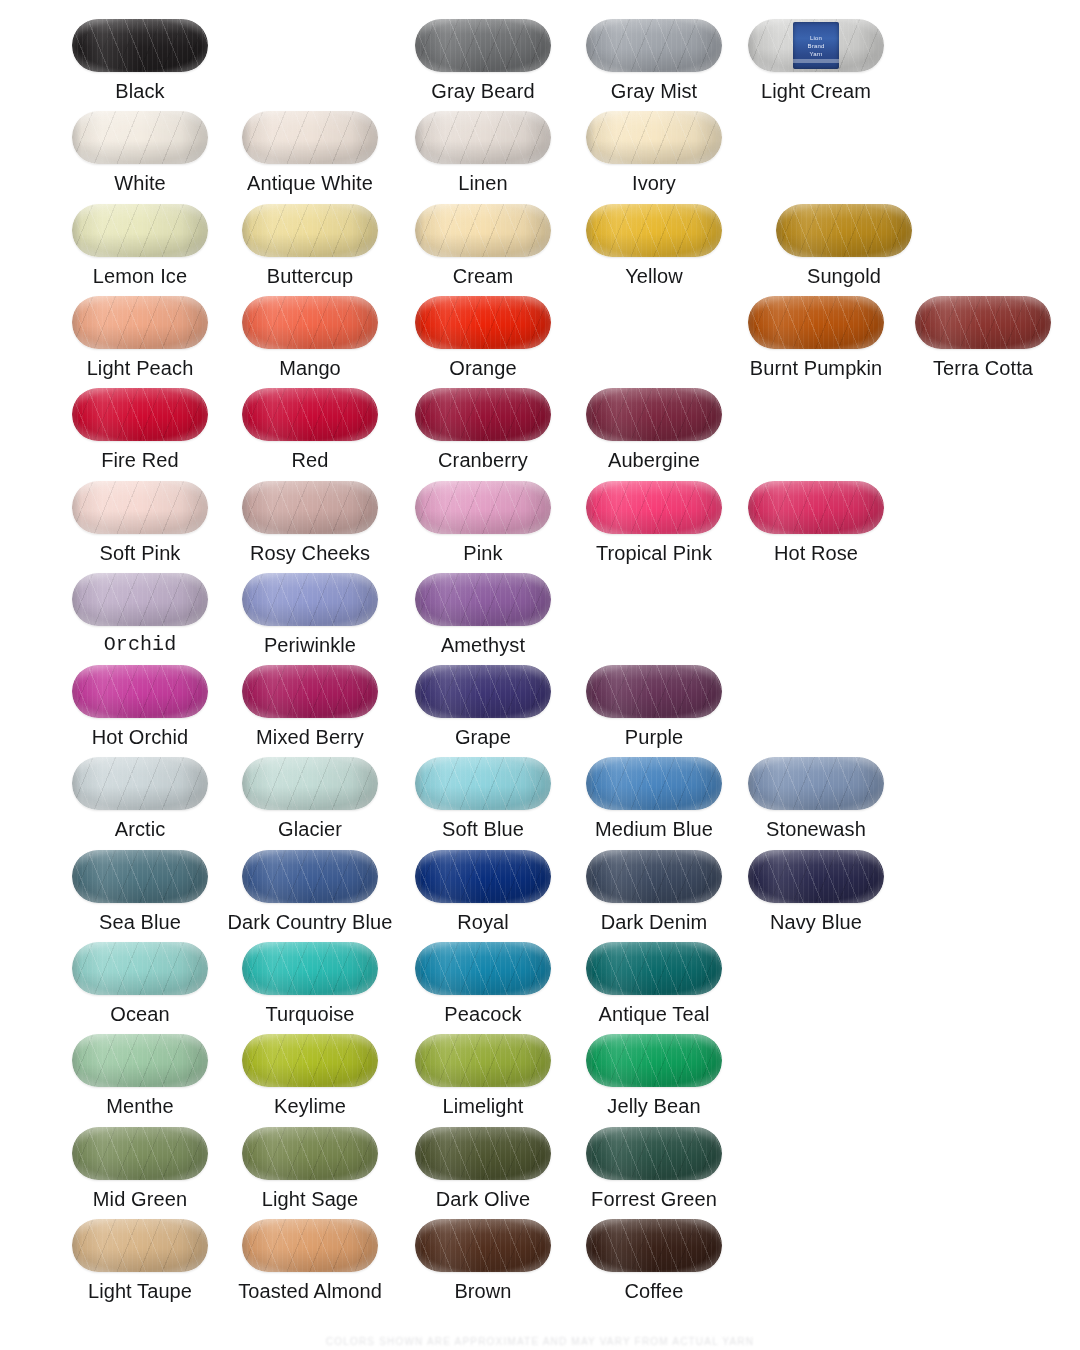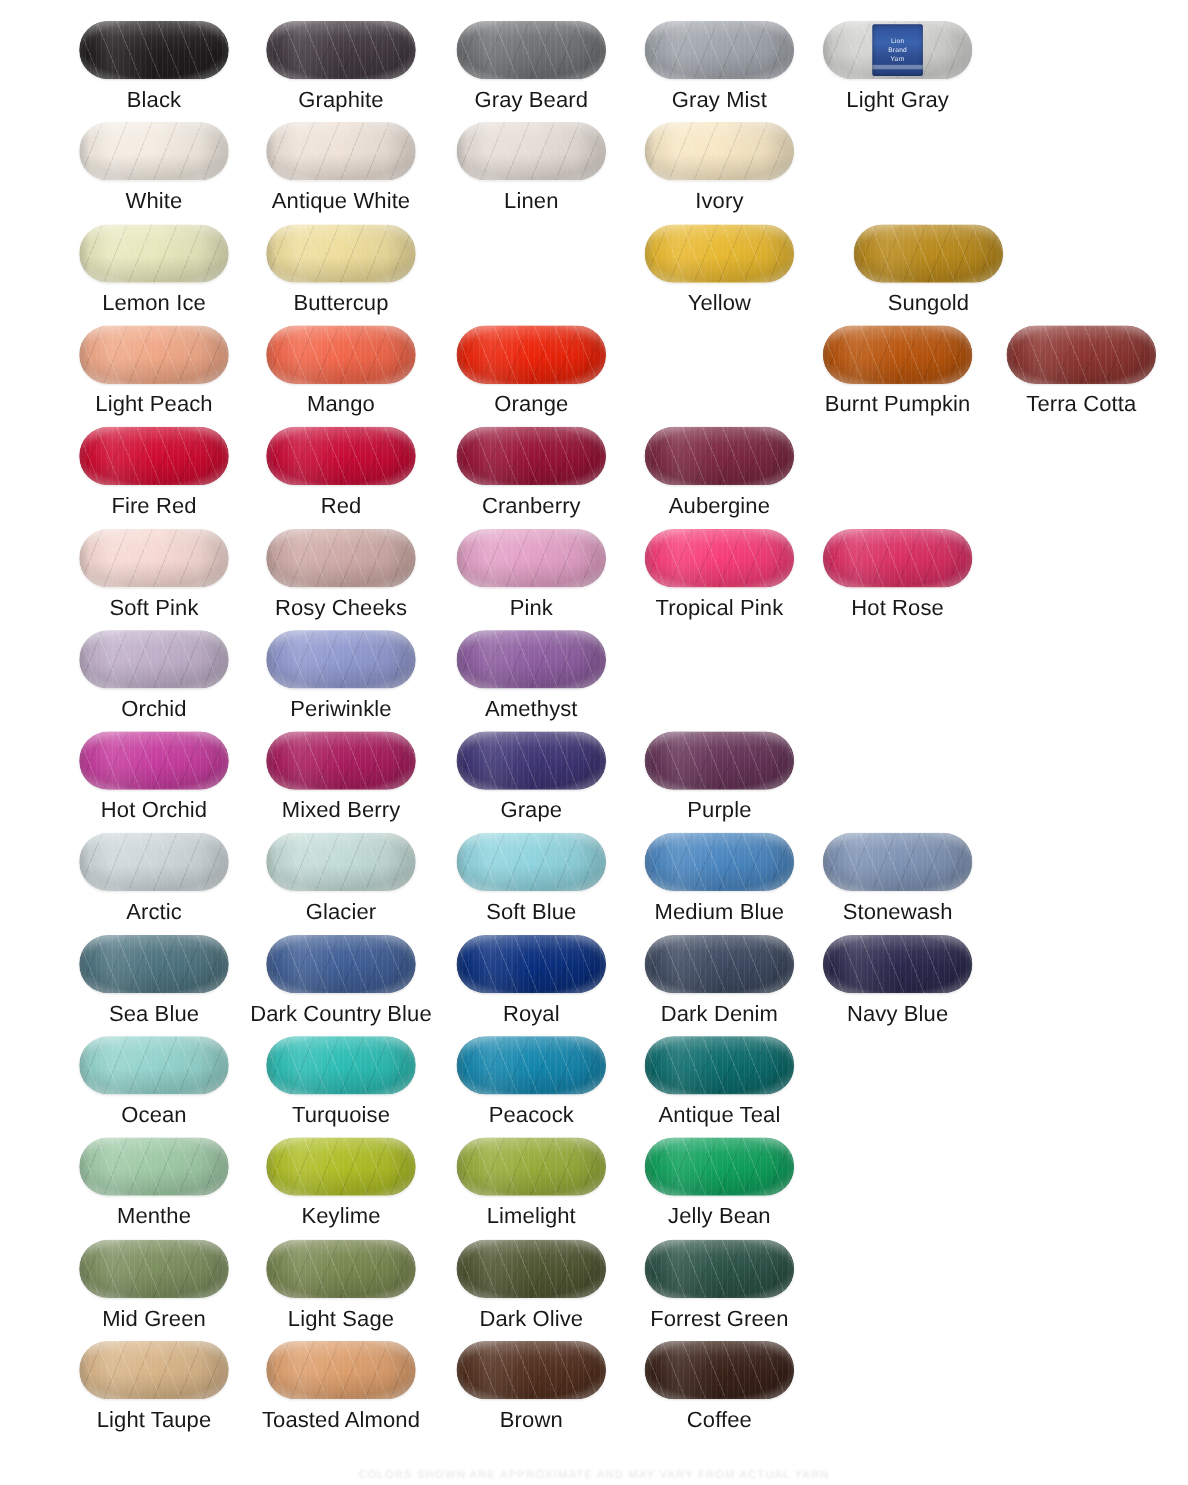--- a/index.html
+++ b/index.html
@@ -179,31 +179,20 @@
         <div class="skein-wrap">
           <div class="skein">
             <div class="body" style="background: rgb(34, 31, 32);"></div>
             <div class="strands"></div>
             <div class="shade"></div>
             <div class="fuzz"></div>
           </div>
         </div>
         <div class="swatch-label">Black</div>
       </div>
-      <div class="swatch" style="left: 225px;">
-        <div class="skein-wrap">
-          <div class="skein">
-            <div class="body" style="background: rgb(67, 58, 65);"></div>
-            <div class="strands"></div>
-            <div class="shade"></div>
-            <div class="fuzz"></div>
-          </div>
-        </div>
-        <div class="swatch-label">Graphite</div>
-      </div>
       <div class="swatch" style="left: 398px;">
         <div class="skein-wrap">
           <div class="skein">
             <div class="body" style="background: rgb(111, 113, 115);"></div>
             <div class="strands"></div>
             <div class="shade"></div>
             <div class="fuzz"></div>
           </div>
         </div>
         <div class="swatch-label">Gray Beard</div>
@@ -229,21 +218,21 @@
           </div>
           <div class="band" style="background: linear-gradient(rgb(47, 79, 150) 0%, rgb(58, 99, 173) 35%, rgb(44, 74, 140) 70%, rgb(36, 64, 125) 100%);">
             <div class="band-text">
               <span>Lion</span>
               <span>Brand</span>
               <span>Yarn</span>
             </div>
             <div class="band-stripe"></div>
           </div>
         </div>
-        <div class="swatch-label">Light Gray</div>
+        <div class="swatch-label">Light Cream</div>
       </div>
     </div>
     <div class="swatch-row" style="top: 111.3px;">
       <div class="swatch" style="left: 55px;">
         <div class="skein-wrap">
           <div class="skein">
             <div class="body" style="background: rgb(243, 236, 226);"></div>
             <div class="strands"></div>
             <div class="shade"></div>
             <div class="fuzz"></div>
@@ -301,20 +290,31 @@
         <div class="skein-wrap">
           <div class="skein">
             <div class="body" style="background: rgb(238, 221, 155);"></div>
             <div class="strands"></div>
             <div class="shade"></div>
             <div class="fuzz"></div>
           </div>
         </div>
         <div class="swatch-label">Buttercup</div>
       </div>
+      <div class="swatch" style="left: 398px;">
+        <div class="skein-wrap">
+          <div class="skein">
+            <div class="body" style="background: rgb(246, 223, 175);"></div>
+            <div class="strands"></div>
+            <div class="shade"></div>
+            <div class="fuzz"></div>
+          </div>
+        </div>
+        <div class="swatch-label">Cream</div>
+      </div>
       <div class="swatch" style="left: 569px;">
         <div class="skein-wrap">
           <div class="skein">
             <div class="body" style="background: rgb(232, 185, 48);"></div>
             <div class="strands"></div>
             <div class="shade"></div>
             <div class="fuzz"></div>
           </div>
         </div>
         <div class="swatch-label">Yellow</div>
@@ -485,21 +485,21 @@
             <div class="body" style="background: rgb(218, 47, 99);"></div>
             <div class="strands"></div>
             <div class="shade"></div>
             <div class="fuzz"></div>
           </div>
         </div>
         <div class="swatch-label">Hot Rose</div>
       </div>
     </div>
     <div class="swatch-row" style="top: 572.8px;">
-      <div class="swatch" style="left: 55px;">
+      <div class="swatch" style="left: 55px; font-family: Liberation Mono, monospace;">
         <div class="skein-wrap">
           <div class="skein">
             <div class="body" style="background: rgb(191, 175, 201);"></div>
             <div class="strands"></div>
             <div class="shade"></div>
             <div class="fuzz"></div>
           </div>
         </div>
         <div class="swatch-label">Orchid</div>
       </div>

